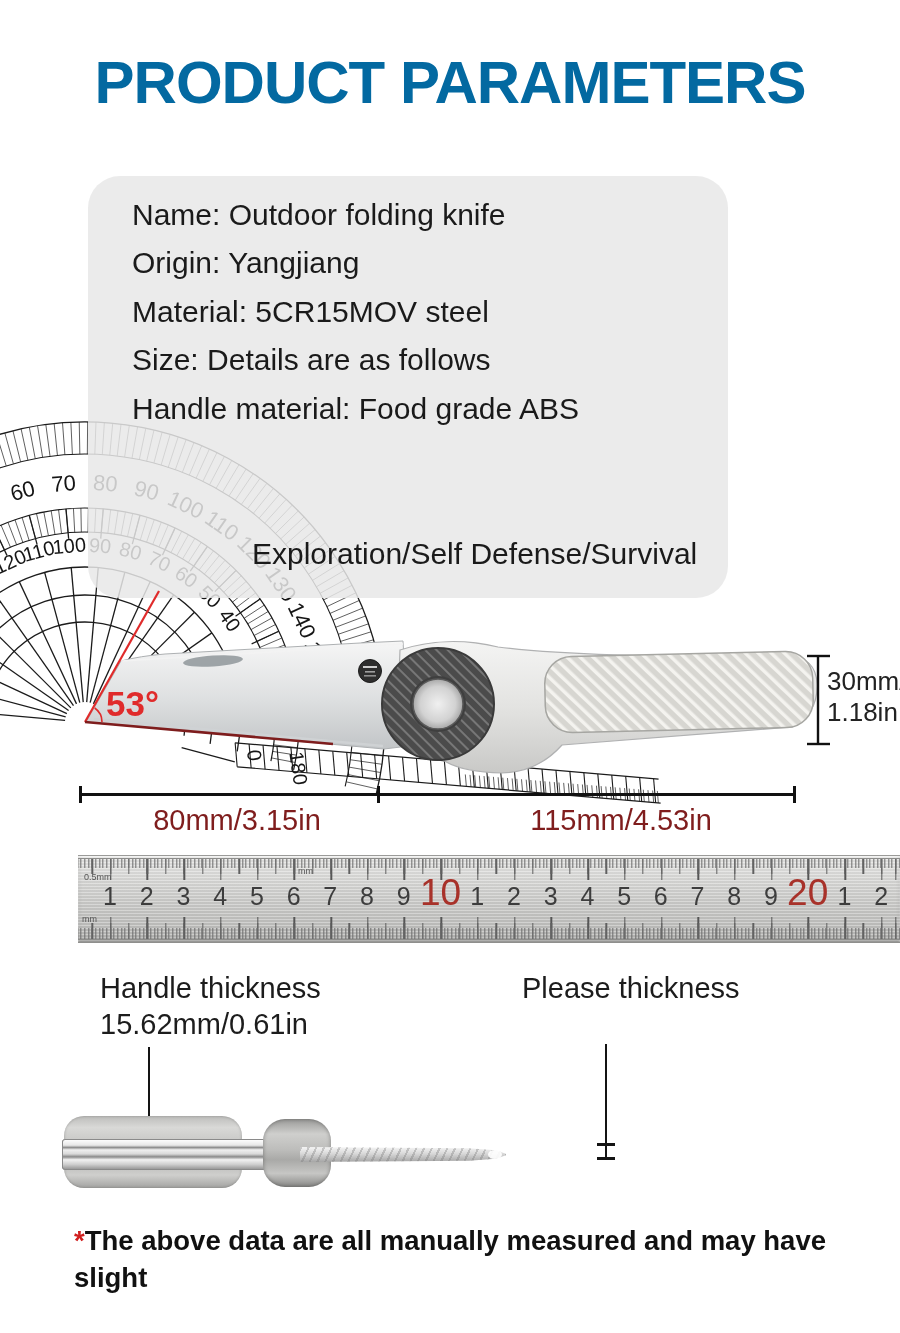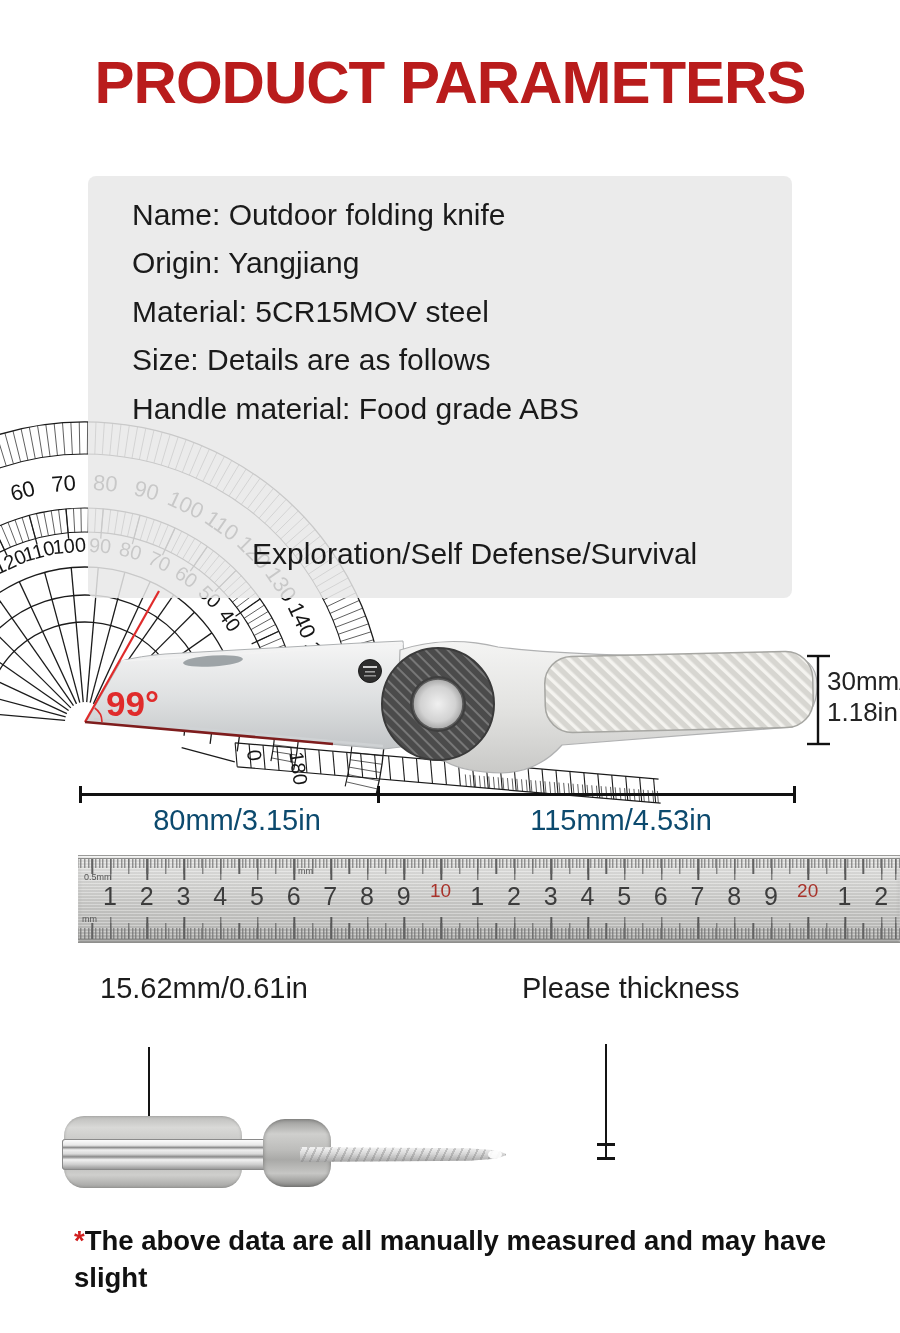--- a/index.html
+++ b/index.html
@@ -2,61 +2,61 @@
 <html><head>
 <meta charset="utf-8">
 <style>
   html,body{margin:0;padding:0;background:#fff;}
   body{width:900px;height:1333px;position:relative;overflow:hidden;
        font-family:"Liberation Sans",sans-serif;color:#1b1b1b;}
   .abs{position:absolute;}
 
   
   #title{left:0;top:48px;width:900px;text-align:center;font-size:60px;font-weight:800;
-         letter-spacing:-1px;color:#b91c1c;white-space:nowrap;}
-
-  
-  #spec-box{left:88px;top:176px;width:704px;height:422px;border-radius:8px;
+         letter-spacing:-1px;color:#0369a1;white-space:nowrap;}
+
+  
+  #spec-box{left:88px;top:176px;width:640px;height:422px;border-radius:32px;
             background:rgba(231,231,231,0.85);}
   .spec-line{position:absolute;left:44px;font-size:30px;color:#1a1a1a;white-space:nowrap;}
   .spec-line.indent{left:164px;}
 
   
   svg.layer{position:absolute;left:0;top:0;}
   .pnum{text-anchor:middle;font-size:22px;fill:#151515;font-family:"Liberation Sans",sans-serif;}
   .pnum-inner{font-size:20px;}
 
   
   #angle-label{left:106px;top:684px;font-size:35px;font-weight:600;color:#e02b2b;}
 
   
   #dim-height{left:827px;top:666px;font-size:26px;line-height:31px;color:#222;}
 
   
   .dim-hline{top:793px;height:3px;background:#111;}
   .dim-vtick{top:786px;width:3px;height:17px;background:#111;}
-  .dim-label{top:804px;font-size:29px;color:#0c4a6e;transform:translateX(-50%);white-space:nowrap;}
+  .dim-label{top:804px;font-size:29px;color:#7f1d1d;transform:translateX(-50%);white-space:nowrap;}
 
   
   #ruler{left:78px;top:855px;width:822px;height:86px;
          background:
           repeating-linear-gradient(180deg, rgba(255,255,255,0.28) 0 1px, rgba(0,0,0,0.03) 1px 3px),
           linear-gradient(180deg,#e6e6e5 0%,#d6d6d4 30%,#c9c9c7 55%,#b7b7b5 100%);
          border-top:1px solid #9b9b99;border-bottom:1px solid #8f8f8d;
          box-shadow:inset 0 2px 3px rgba(255,255,255,.5), inset 0 -3px 4px rgba(0,0,0,.18);}
   .tk{position:absolute;left:0;width:100%;background-position-x:-4.7px;}
   .tk-ta{top:3px;height:9px;background-image:repeating-linear-gradient(90deg,#6b6b6b 0 1px,transparent 1px 3.67px);}
   .tk-tb{top:3px;height:15px;background-image:repeating-linear-gradient(90deg,#606060 0 1.3px,transparent 1.3px 18.36px);}
   .tk-tc{top:3px;height:21px;background-image:repeating-linear-gradient(90deg,#565656 0 1.5px,transparent 1.5px 36.72px);}
   .tk-ba{bottom:3px;height:11px;background-image:repeating-linear-gradient(90deg,#6b6b6b 0 1px,transparent 1px 3.67px);}
   .tk-bb{bottom:3px;height:16px;background-image:repeating-linear-gradient(90deg,#606060 0 1.3px,transparent 1.3px 18.36px);}
   .tk-bc{bottom:3px;height:22px;background-image:repeating-linear-gradient(90deg,#565656 0 1.5px,transparent 1.5px 36.72px);}
   .ruler-rule{position:absolute;left:0;width:100%;height:1px;background:#8d8d8b;}
   .rnum{position:absolute;top:26px;transform:translateX(-50%);font-size:25px;color:#3d3d3d;}
-  .rnum.red{color:#a8322a;font-size:19px;top:24px;}
+  .rnum.red{color:#a8322a;font-size:37px;top:16px;}
   .runit{position:absolute;font-size:9px;color:#555;}
 
   
   .measure-block{font-size:29px;color:#1c1c1c;line-height:36px;white-space:nowrap;}
   .vline{background:#141414;width:2px;}
   .htick{background:#141414;height:3px;width:18px;}
 
   
   #fk-handle{left:64px;top:1116px;width:178px;height:72px;border-radius:20px;
      background:linear-gradient(180deg,#bdbdbb 0%,#d9d9d7 16%,#c3c3c1 42%,#b2b2b0 58%,#cfcfcd 82%,#a3a3a1 100%);
@@ -540,21 +540,21 @@
     <line id="red-base" x1="85" y1="722" x2="333" y2="744" stroke-width="2.6" stroke="#7e1d1d"></line>
   </g>
 
   <g stroke="#111" stroke-width="2.4">
     <line x1="818" y1="656" x2="818" y2="744"></line>
     <line x1="807" y1="656" x2="830" y2="656"></line>
     <line x1="807" y1="744" x2="830" y2="744"></line>
   </g>
 </svg>
 
-<div id="angle-label" class="abs">99°</div>
+<div id="angle-label" class="abs">53°</div>
 
 <div id="dim-height" class="abs">
   <div>30mm/</div>
   <div>1.18in</div>
 </div>
 
 <div class="abs dim-hline" style="left:80px;width:715px;"></div>
 <div class="abs dim-vtick" style="left:79px;"></div>
 <div class="abs dim-vtick" style="left:377px;"></div>
 <div class="abs dim-vtick" style="left:793px;"></div>
@@ -593,20 +593,21 @@
       <span class="rnum red" style="left: 729.68px;">20</span>
       <span class="rnum" style="left: 766.4px;">1</span>
       <span class="rnum" style="left: 803.12px;">2</span>
     </div>
   <span class="runit" style="left:6px;top:16px">0.5mm</span>
   <span class="runit" style="left:220px;top:10px">mm</span>
   <span class="runit" style="left:4px;bottom:18px">mm</span>
 </div>
 
 <div class="abs measure-block" style="left:100px;top:970px;">
+  <div>Handle thickness</div>
   <div>15.62mm/0.61in</div>
 </div>
 <div class="abs measure-block" style="left:522px;top:970px;">
   <div>Please thickness</div>
 </div>
 
 <div class="abs vline" style="left:148px;top:1047px;height:139px;"></div>
 <div class="abs htick" style="left:140px;top:1118px;"></div>
 <div class="abs htick" style="left:140px;top:1181px;"></div>
 <div class="abs vline" style="left:605px;top:1044px;height:116px;"></div>

